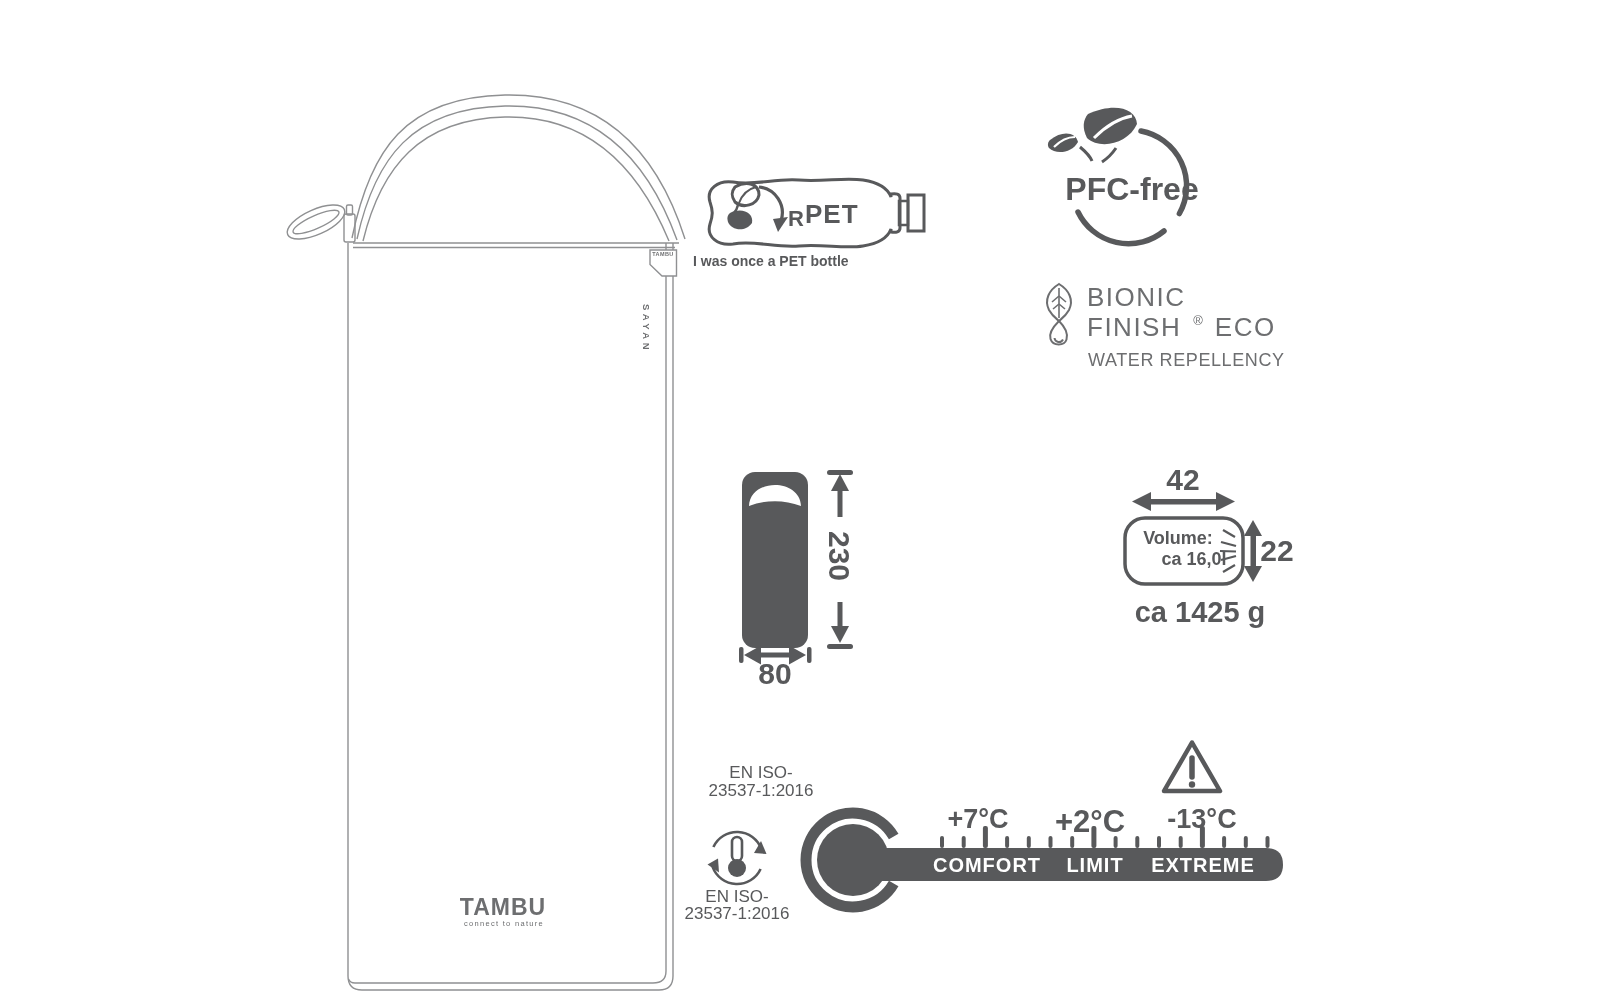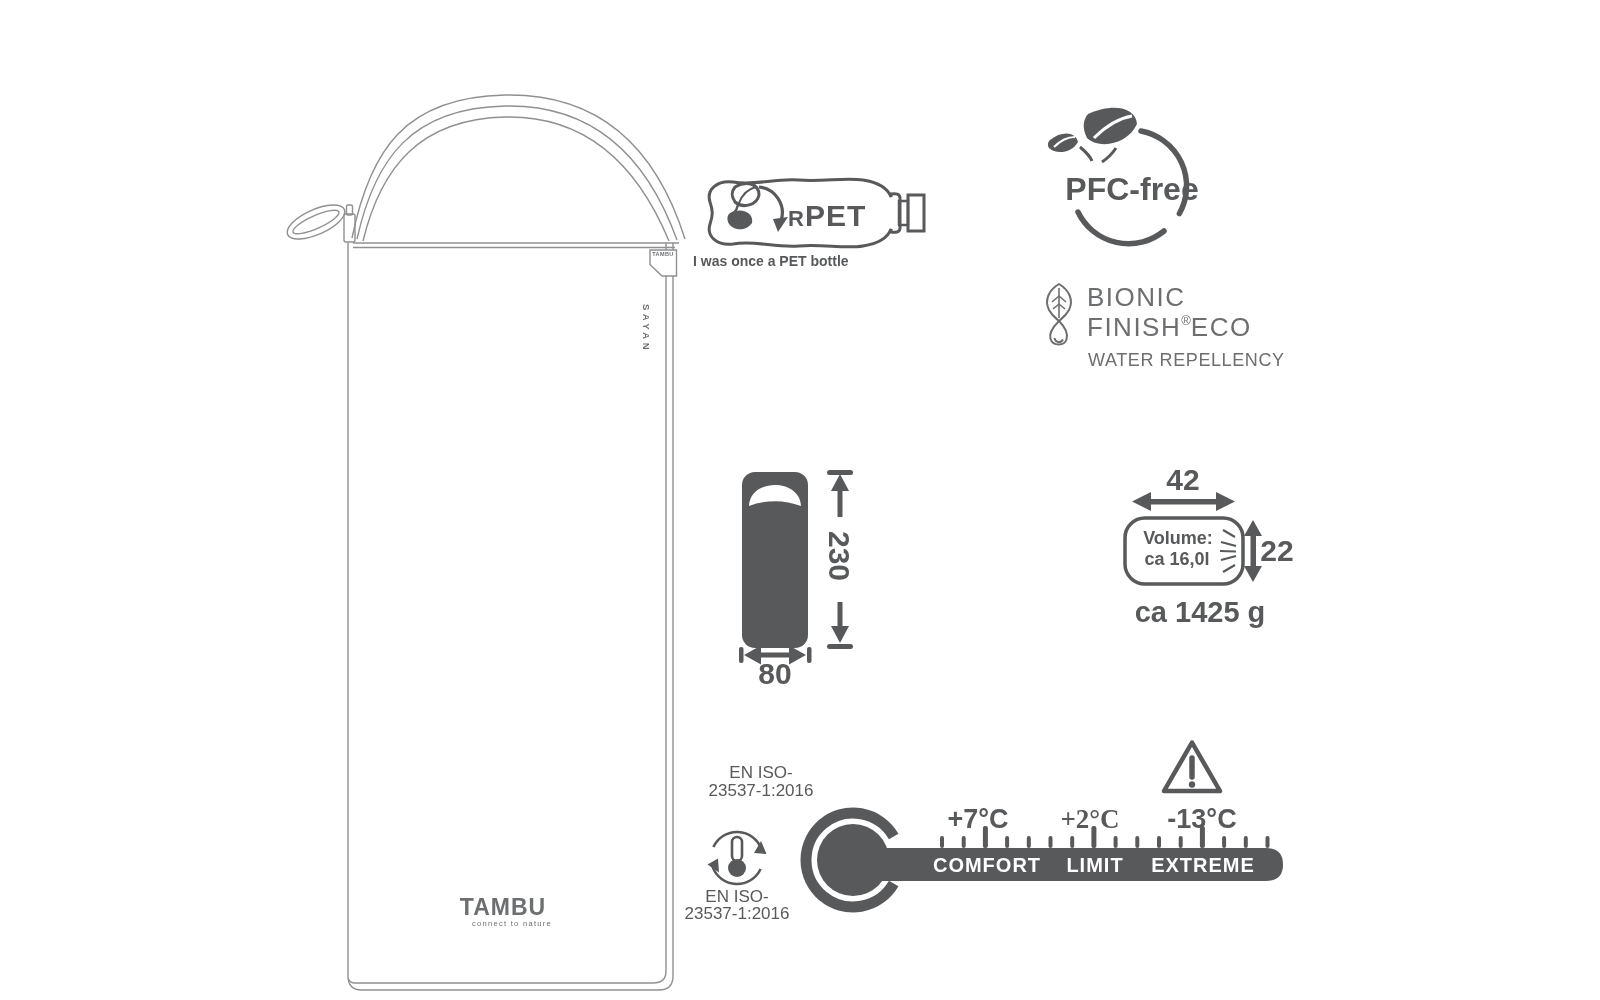--- a/index.html
+++ b/index.html
@@ -11,21 +11,21 @@
   .abs{position:absolute;}
   .t{position:absolute;font-family:"Liberation Sans",sans-serif;color:var(--ink);white-space:nowrap;line-height:1;}
   .c{transform:translateX(-50%);text-align:center;}
   .rot90{transform:rotate(90deg);transform-origin:0 0;}
   .soft{color:var(--soft);}
   .white{color:#fff;}
   svg{display:block;color:var(--ink);overflow:visible;}
   
   .bagline path,.bagline rect,.bagline ellipse{stroke:var(--line);fill:none;stroke-width:1.4px;}
   .bagline .tagfill{fill:#fff;}
-  .row{display:flex;align-items:flex-start;}
+  .row{display:flex;align-items:flex-start;gap:12px;}
 </style>
 </head>
 <body>
 
 <div class="canvas">
 
   <div class="abs" style="left:270px;top:80px;width:430px;height:920px;">
     <svg class="bagline" width="430" height="920" viewBox="0 0 430 920">
 
       <path d="M78,163 L78,896 Q78,910 92,910 L389,910 Q403,910 403,896 L403,163"></path>
@@ -43,39 +43,39 @@
       <g transform="rotate(-24 46 142)">
         <ellipse cx="46" cy="142" rx="31" ry="12.5"></ellipse>
         <ellipse cx="46" cy="142" rx="25" ry="6.5"></ellipse>
       </g>
 
       <path class="tagfill" d="M380,170 L406.5,170 L406.5,196 L392,196 L380,184.5 Z"></path>
     </svg>
     <div class="t c" style="left:393px;top:172px;font-size:5.5px;font-weight:bold;letter-spacing:.4px;color:var(--soft);">TAMBU</div>
     <div class="t rot90" style="left:381px;top:224px;font-size:9.5px;font-weight:bold;letter-spacing:3.5px;color:var(--soft);">SAYAN</div>
     <div class="t c" style="left:233px;top:816px;font-size:23px;font-weight:bold;letter-spacing:1px;color:var(--soft);">TAMBU</div>
-    <div class="t c" style="left:226px;top:840px;font-size:7.5px;letter-spacing:1.3px;color:var(--soft);padding-left:32px;">connect to nature</div>
+    <div class="t c" style="left:218px;top:840px;font-size:7.5px;letter-spacing:1.3px;color:var(--soft);padding-left:32px;">connect to nature</div>
   </div>
 
   <div class="abs" style="left:693px;top:168px;width:250px;height:115px;">
     <svg width="250" height="90" viewBox="0 0 250 90">
       <path d="M17,34 C13,21 25,12 40,14 C62,18 82,10 106,12 C130,14 152,9 170,12 C186,14.5 195,21 198,29 L198,26 C203,25 207,26 207,30 L207,60 C207,64 203,65 198,64 L198,61 C195,69 186,75.5 170,78 C152,81 130,76 106,78 C82,80 62,72 40,76 C25,78 13,69 17,56 C20,47 20,43 17,34 Z" fill="none" stroke="currentColor" stroke-width="3"></path>
       <rect x="206" y="33" width="9" height="24" fill="none" stroke="currentColor" stroke-width="2.5"></rect>
       <rect x="215" y="27" width="16" height="36" fill="none" stroke="currentColor" stroke-width="3"></rect>
       <g>
         <path d="M66,19 A26,26 0 0 1 88,53" fill="none" stroke="currentColor" stroke-width="3.2"></path>
         <path d="M95,49 L85,64 L80,51 Z" fill="currentColor"></path>
         <path d="M42,19 C54,12 66,16 66,27 C64,37 50,41 42,34 C38,28 38,24 42,19 Z" fill="#fff" stroke="currentColor" stroke-width="3"></path>
         <path d="M46,35 C49,27 55,21 63,19" fill="none" stroke="currentColor" stroke-width="2"></path>
         <path d="M45,37 C44,41 43,43 41,45" fill="none" stroke="currentColor" stroke-width="2.5"></path>
         <path d="M37,45 C49,39 61,45 59,55 C52,65 38,62 35,54 C34,50 34,48 37,45 Z" fill="currentColor"></path>
       </g>
     </svg>
     <div class="t" style="left:95px;top:40px;font-size:22px;font-weight:bold;">R</div>
-    <div class="t" style="left:112px;top:33px;font-size:30px;font-weight:bold;letter-spacing:1px;">PET</div>
+    <div class="t" style="left:112px;top:33px;font-size:26px;font-weight:bold;letter-spacing:1px;">PET</div>
     <div class="t" style="left:0;top:86px;width:232px;text-align:left;font-size:14px;font-weight:bold;">I was once a PET bottle</div>
   </div>
 
   <div class="abs" style="left:1030px;top:100px;width:190px;height:150px;">
     <svg width="190" height="150" viewBox="0 0 190 150">
       <path d="M111,31 A56,56 0 0 1 149.4,113.5" fill="none" stroke="currentColor" stroke-width="5.5" stroke-linecap="round"></path>
       <path d="M48,112 A56,56 0 0 0 134,131" fill="none" stroke="currentColor" stroke-width="5.5" stroke-linecap="round"></path>
       <path d="M58,14 C84,2 106,8 107,24 C98,44 70,50 57,38 C52,28 53,20 58,14 Z" fill="currentColor"></path>
       <path d="M64,38 C76,26 90,18 102,16" fill="none" stroke="#fff" stroke-width="3"></path>
       <path d="M20,40 C32,30 46,32 48,42 C42,53 26,55 19,48 C17,45 18,42 20,40 Z" fill="currentColor"></path>
@@ -144,21 +144,21 @@
         <path d="M103,117 L115,110"></path>
       </g>
       <g fill="currentColor">
         <rect x="130.5" y="78" width="5.5" height="36"></rect>
         <polygon points="133,65 124,81 142,81"></polygon>
         <polygon points="133,127 124,111 142,111"></polygon>
       </g>
     </svg>
     <div class="t c" style="left:63px;top:10px;font-size:30px;font-weight:bold;">42</div>
     <div class="t c" style="left:58px;top:74px;font-size:18px;font-weight:bold;">Volume:</div>
-    <div class="t c" style="left:57px;top:95px;font-size:18px;font-weight:bold;">ca 16,0l</div>
+    <div class="t c" style="left:74px;top:95px;font-size:18px;font-weight:bold;">ca 16,0l</div>
     <div class="t c" style="left:157px;top:81px;font-size:30px;font-weight:bold;">22</div>
     <div class="t c" style="left:80px;top:143px;font-size:29px;font-weight:bold;">ca 1425 g</div>
   </div>
 
   <div class="abs" style="left:670px;top:735px;width:635px;height:200px;">
     <div class="t c" style="left:91px;top:29px;font-size:17px;">EN ISO-</div>
     <div class="t c" style="left:91px;top:47px;font-size:17px;">23537-1:2016</div>
 
     <svg class="abs" style="left:36px;top:92px;" width="62" height="64" viewBox="0 0 62 64">
       <path d="M7.4,20 A26,26 0 0 1 55.4,22.1" fill="none" stroke="currentColor" stroke-width="2.6"></path>
@@ -189,21 +189,21 @@
           <rect x="362.0" y="16" width="4" height="12" rx="2"></rect>
           <rect x="383.7" y="16" width="4" height="12" rx="2"></rect>
           <rect x="404.9" y="6" width="5" height="22" rx="2"></rect>
           <rect x="427.1" y="16" width="4" height="12" rx="2"></rect>
           <rect x="448.8" y="16" width="4" height="12" rx="2"></rect>
           <rect x="470.5" y="16" width="4" height="12" rx="2"></rect>
         </g>
     </svg>
 
     <div class="t c" style="left:308px;top:71px;font-size:27px;font-weight:bold;">+7°C</div>
-    <div class="t c" style="left:420px;top:71px;font-size:27px;font-weight:bold;font-family:Liberation Serif, serif;">+2°C</div>
+    <div class="t c" style="left:420px;top:71px;font-size:31px;font-weight:bold;">+2°C</div>
     <div class="t c" style="left:532px;top:71px;font-size:27px;font-weight:bold;">-13°C</div>
 
     <div class="t c white" style="left:317px;top:120px;font-size:20px;font-weight:bold;letter-spacing:1px;">COMFORT</div>
     <div class="t c white" style="left:425px;top:120px;font-size:20px;font-weight:bold;letter-spacing:1px;">LIMIT</div>
     <div class="t c white" style="left:533px;top:120px;font-size:20px;font-weight:bold;letter-spacing:1px;">EXTREME</div>
 
     <svg class="abs" style="left:489px;top:1px;" width="66" height="64" viewBox="0 0 66 64">
       <path d="M33,6.5 L61,55 L5,55 Z" fill="none" stroke="currentColor" stroke-width="4.5" stroke-linejoin="round"></path>
       <path d="M33,22 L33,41" fill="none" stroke="currentColor" stroke-width="5.5" stroke-linecap="round"></path>
       <circle cx="33" cy="48.5" r="3.2" fill="currentColor"></circle>

